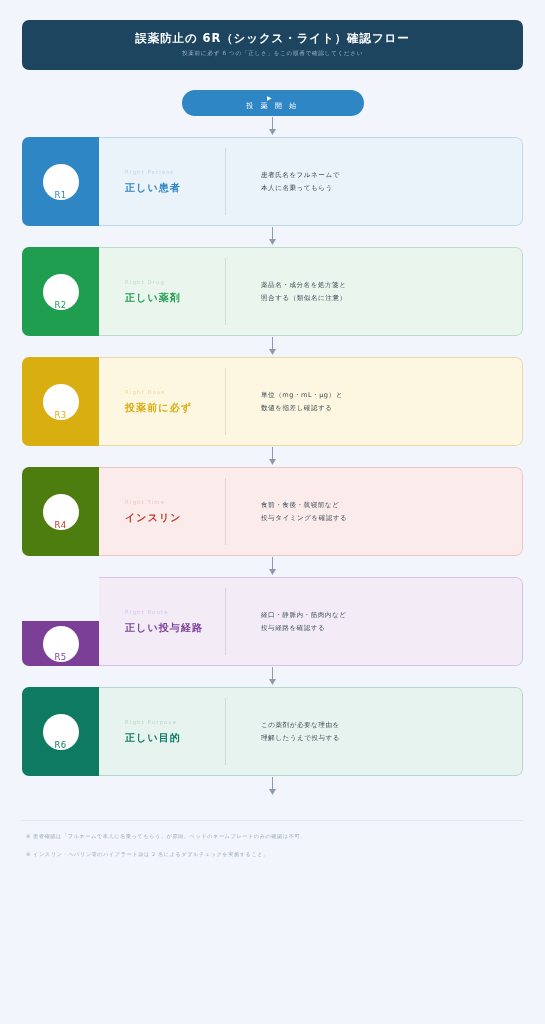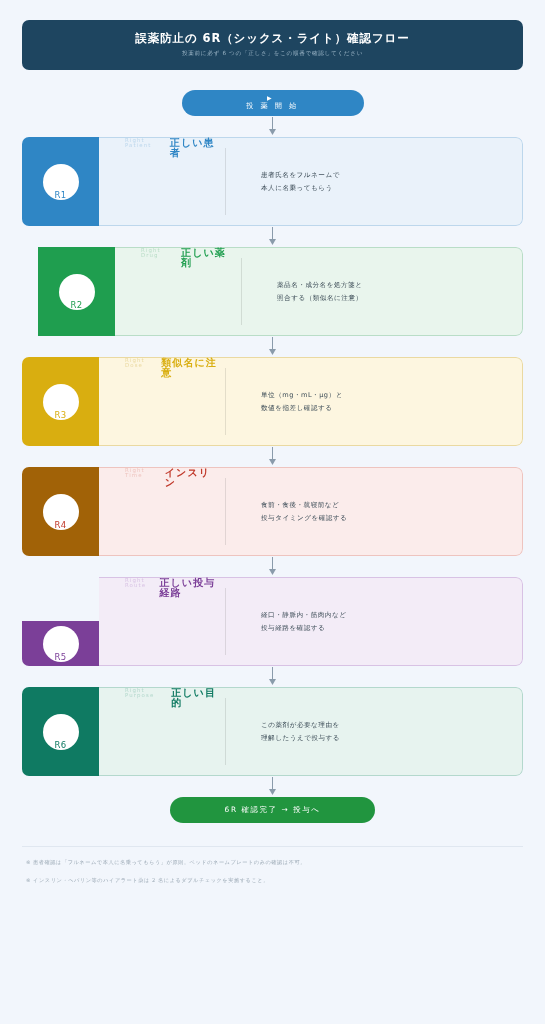--- a/index.html
+++ b/index.html
@@ -126,21 +126,21 @@
     min-width: 0;
     border: 1px solid transparent;
     border-left: none;
     border-radius: 0 7px 7px 0;
     box-sizing: border-box;
   }
   .card-labels {
     width: 122px;
     flex: 0 0 122px;
     display: flex;
-    flex-direction: row;
+    flex-direction: column;
     justify-content: center;
     padding-left: 26px;
     box-sizing: border-box;
   }
   .label-en {
     font-size: 5.4px;
     letter-spacing: 1.1px;
     margin-bottom: 7px;
     line-height: 1;
   }
@@ -224,21 +224,21 @@
           </div>
         </div>
       </div>
       <div class="connector">
         <svg width="9" height="19" viewBox="0 0 9 19">
           <line x1="4.5" y1="0" x2="4.5" y2="13" stroke="#8a9bab" stroke-width="1"></line>
           <polygon points="4.5,18 1,12 8,12" fill="#8a9bab"></polygon>
         </svg>
       </div>
       <div class="card">
-        <div class="card-band" style="background: rgb(31, 158, 79); margin-left: 16px;">
+        <div class="card-band" style="background: rgb(31, 158, 79);">
           <div class="badge" style="color: rgb(31, 158, 79);">
             <span>R2</span>
           </div>
         </div>
         <div class="card-body" style="background: rgb(233, 245, 237); border-color: rgb(185, 221, 199);">
           <div class="card-labels">
             <div class="label-en" style="color: rgb(185, 221, 199);">Right Drug</div>
             <div class="label-ja" style="color: rgb(31, 158, 79);">正しい薬剤</div>
           </div>
           <div class="card-detail">
@@ -255,36 +255,36 @@
       </div>
       <div class="card">
         <div class="card-band" style="background: rgb(217, 174, 16);">
           <div class="badge" style="color: rgb(217, 174, 16);">
             <span>R3</span>
           </div>
         </div>
         <div class="card-body" style="background: rgb(253, 246, 224); border-color: rgb(234, 217, 161);">
           <div class="card-labels">
             <div class="label-en" style="color: rgb(234, 217, 161);">Right Dose</div>
-            <div class="label-ja" style="color: rgb(217, 174, 16);">類似名に注意</div>
+            <div class="label-ja" style="color: rgb(217, 174, 16);">投薬前に必ず</div>
           </div>
           <div class="card-detail">
             <div class="detail-text">単位（mg・mL・μg）と
 数値を指差し確認する</div>
           </div>
         </div>
       </div>
       <div class="connector">
         <svg width="9" height="19" viewBox="0 0 9 19">
           <line x1="4.5" y1="0" x2="4.5" y2="13" stroke="#8a9bab" stroke-width="1"></line>
           <polygon points="4.5,18 1,12 8,12" fill="#8a9bab"></polygon>
         </svg>
       </div>
       <div class="card">
-        <div class="card-band" style="background: #a16207;">
+        <div class="card-band" style="background: #4d7c0f;">
           <div class="badge" style="color: rgb(192, 57, 43);">
             <span>R4</span>
           </div>
         </div>
         <div class="card-body" style="background: rgb(251, 236, 235); border-color: rgb(238, 196, 191);">
           <div class="card-labels">
             <div class="label-en" style="color: rgb(238, 196, 191);">Right Time</div>
             <div class="label-ja" style="color: rgb(192, 57, 43);">インスリン</div>
           </div>
           <div class="card-detail">
@@ -340,24 +340,19 @@
         </div>
       </div>
       <div class="connector">
         <svg width="9" height="19" viewBox="0 0 9 19">
           <line x1="4.5" y1="0" x2="4.5" y2="13" stroke="#8a9bab" stroke-width="1"></line>
           <polygon points="4.5,18 1,12 8,12" fill="#8a9bab"></polygon>
         </svg>
       </div>
     </div>
 
-  <div class="pill-wrap">
-    <div class="pill pill-end">
-      <span>6R 確認完了  →  投与へ</span>
-    </div>
-  </div>
 
   <div class="footnotes">
     <div class="footnote">※ 患者確認は「フルネームで本人に名乗ってもらう」が原則。ベッドのネームプレートのみの確認は不可。</div>
     <div class="footnote">※ インスリン・ヘパリン等のハイアラート薬は 2 名によるダブルチェックを実施すること。</div>
   </div>
 
 </div>
 
 </body></html>

